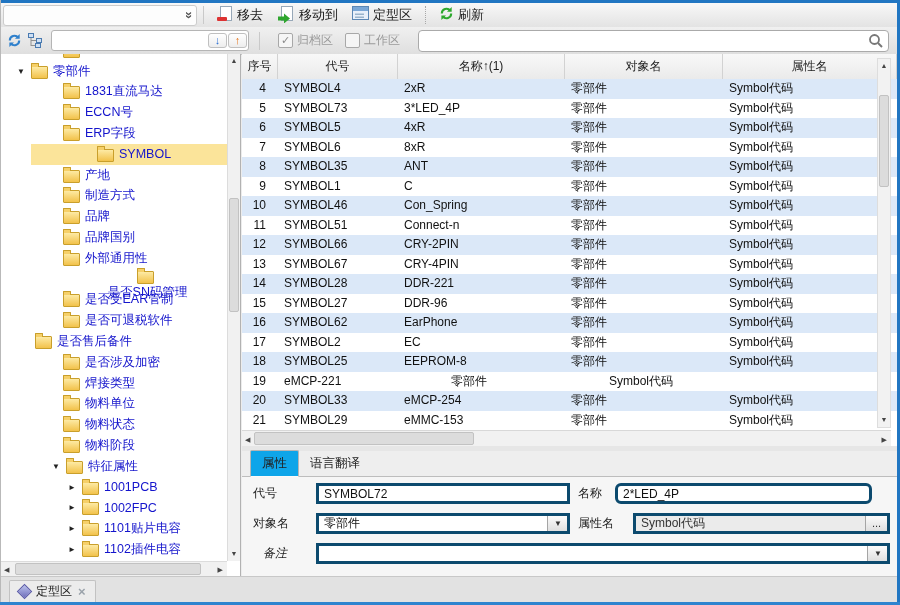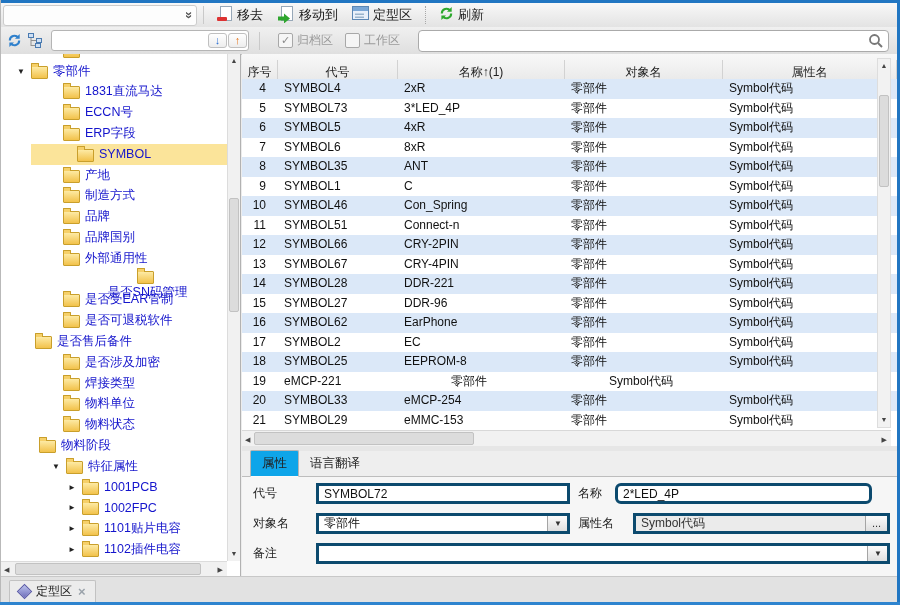--- a/index.html
+++ b/index.html
@@ -67,21 +67,21 @@
     background:#f6d069;border:1px solid #c99f2b;border-bottom:none;border-radius:1px 1px 0 0;}
   .tree-label{margin-left:5px;color:#1414cc;font-size:12.5px;}
   .v-scroll{position:absolute;right:0;top:0;width:13px;bottom:15px;background:#f1f1f1;border-left:1px solid #dcdcdc;box-sizing:border-box;}
   .h-scroll{position:absolute;left:0;right:13px;bottom:0;height:15px;background:#f1f1f1;border-top:1px solid #dcdcdc;box-sizing:border-box;}
   .sb-arrow{position:absolute;font-size:7px;color:#444;line-height:10px;text-align:center;cursor:default;}
   .sb-thumb{position:absolute;background:#dcdcdc;border:1px solid #c2c2c2;border-radius:2px;cursor:default;}
 
   
   .main-table{position:absolute;left:242px;top:54px;width:655px;height:392px;background:#fff;}
   .thead{display:flex;height:36px;line-height:24px;background:linear-gradient(#f8f8f8,#e5e5e5);
-    border-bottom:1px solid #bdbdbd;box-sizing:border-box;align-items:center;}
+    border-bottom:1px solid #bdbdbd;box-sizing:border-box;}
   .th{box-sizing:border-box;border-right:1px solid #d2d2d2;text-align:center;color:#222;overflow:hidden;cursor:default;}
   .c0{width:36px;flex:none;}
   .c1{width:120px;flex:none;}
   .c2{width:167px;flex:none;}
   .c3{width:158px;flex:none;}
   .c4{flex:1;}
   .tbody{position:absolute;left:0;top:25px;right:0;bottom:16px;overflow:hidden;}
   .tr{display:flex;height:19.5px;line-height:19.5px;cursor:default;}
   .tr:nth-child(odd){background:#dbe8f8;}
   .td{box-sizing:border-box;padding-left:6px;overflow:hidden;white-space:nowrap;color:#111;}
@@ -250,21 +250,21 @@
         <div class="tree-row" style="padding-left: 62px;">
 
     <span class="folder"></span>
     <span class="tree-label">ECCN号</span>
   </div>
         <div class="tree-row" style="padding-left: 62px;">
 
     <span class="folder"></span>
     <span class="tree-label">ERP字段</span>
   </div>
-        <div class="tree-row selected" style="padding-left: 76px;">
+        <div class="tree-row selected" style="padding-left: 96px;">
 
     <span class="folder"></span>
     <span class="tree-label">SYMBOL</span>
   </div>
         <div class="tree-row" style="padding-left: 62px;">
 
     <span class="folder"></span>
     <span class="tree-label">产地</span>
   </div>
         <div class="tree-row" style="padding-left: 62px;">
@@ -320,21 +320,21 @@
         <div class="tree-row" style="padding-left: 62px;">
 
     <span class="folder"></span>
     <span class="tree-label">物料单位</span>
   </div>
         <div class="tree-row" style="padding-left: 62px;">
 
     <span class="folder"></span>
     <span class="tree-label">物料状态</span>
   </div>
-        <div class="tree-row" style="padding-left: 38px;">
+        <div class="tree-row" style="padding-left: 62px;">
 
     <span class="folder"></span>
     <span class="tree-label">物料阶段</span>
   </div>
         <div class="tree-row" style="padding-left: 51px;">
     <span class="tree-arrow">▼</span>
     <span class="folder"></span>
     <span class="tree-label">特征属性</span>
   </div>
         <div class="tree-row" style="padding-left: 67px;">
@@ -542,21 +542,21 @@
       <input value="零部件" style="">
       <button class="fld-btn">▼</button>
     </div>
 
     <span class="f-label" style="left:336px;top:62px;">属性名</span>
     <div class="fld disabled" style="left:391px;top:62px;width:257px;">
       <input readonly="" value="Symbol代码" style="">
       <button class="fld-btn dots">...</button>
     </div>
 
-    <span class="f-label" style="left:11px;top:92px;">备注</span>
+    <span class="f-label" style="left:21px;top:92px;font-style:italic;">备注</span>
     <div class="fld" style="left:74px;top:92px;width:574px;">
       <input value="" style="">
       <button class="fld-btn">▼</button>
     </div>
   </div>
 
   <div class="bottombar">
     <div class="btab">
       <span class="diamond"></span>
       <span>定型区</span>

